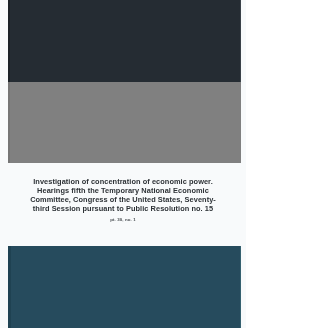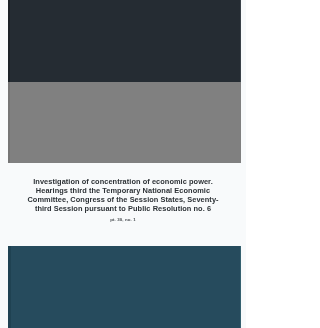--- a/index.html
+++ b/index.html
@@ -113,22 +113,22 @@
 
 <div id="cover">
 
   <div class="block-navy"></div>
 
   <div class="block-gray"></div>
 
   <div class="title-area">
     <div class="title-block">
       <span class="title-line">Investigation of concentration of economic power.</span>
-      <span class="title-line">Hearings third the Temporary National Economic</span>
-      <span class="title-line">Committee, Congress of the Session States, Seventy-</span>
-      <span class="title-line">third Session pursuant to Public Resolution no. 6</span>
+      <span class="title-line">Hearings fifth the Temporary National Economic</span>
+      <span class="title-line">Committee, Congress of the United States, Seventy-</span>
+      <span class="title-line">third Session pursuant to Public Resolution no. 15</span>
       <span class="subtitle">pt. 30, no. 1</span>
     </div>
   </div>
 
   <div class="block-blue"></div>
 
 </div>
 
 </body></html>

